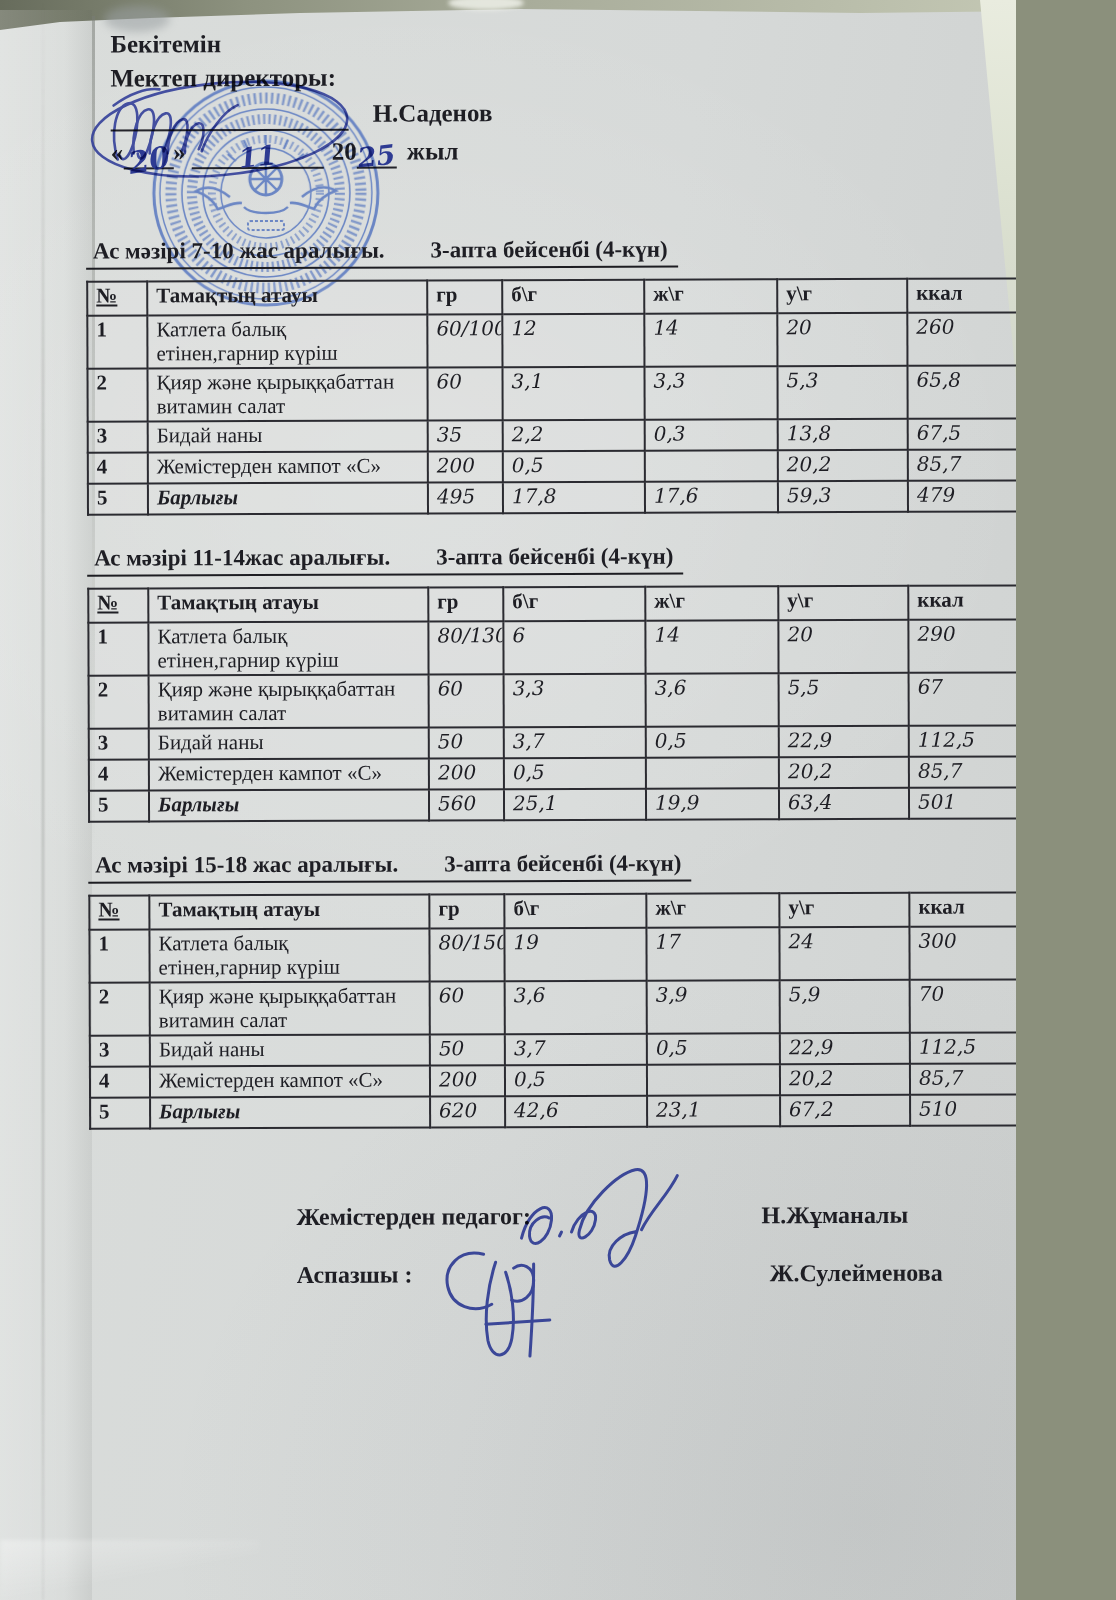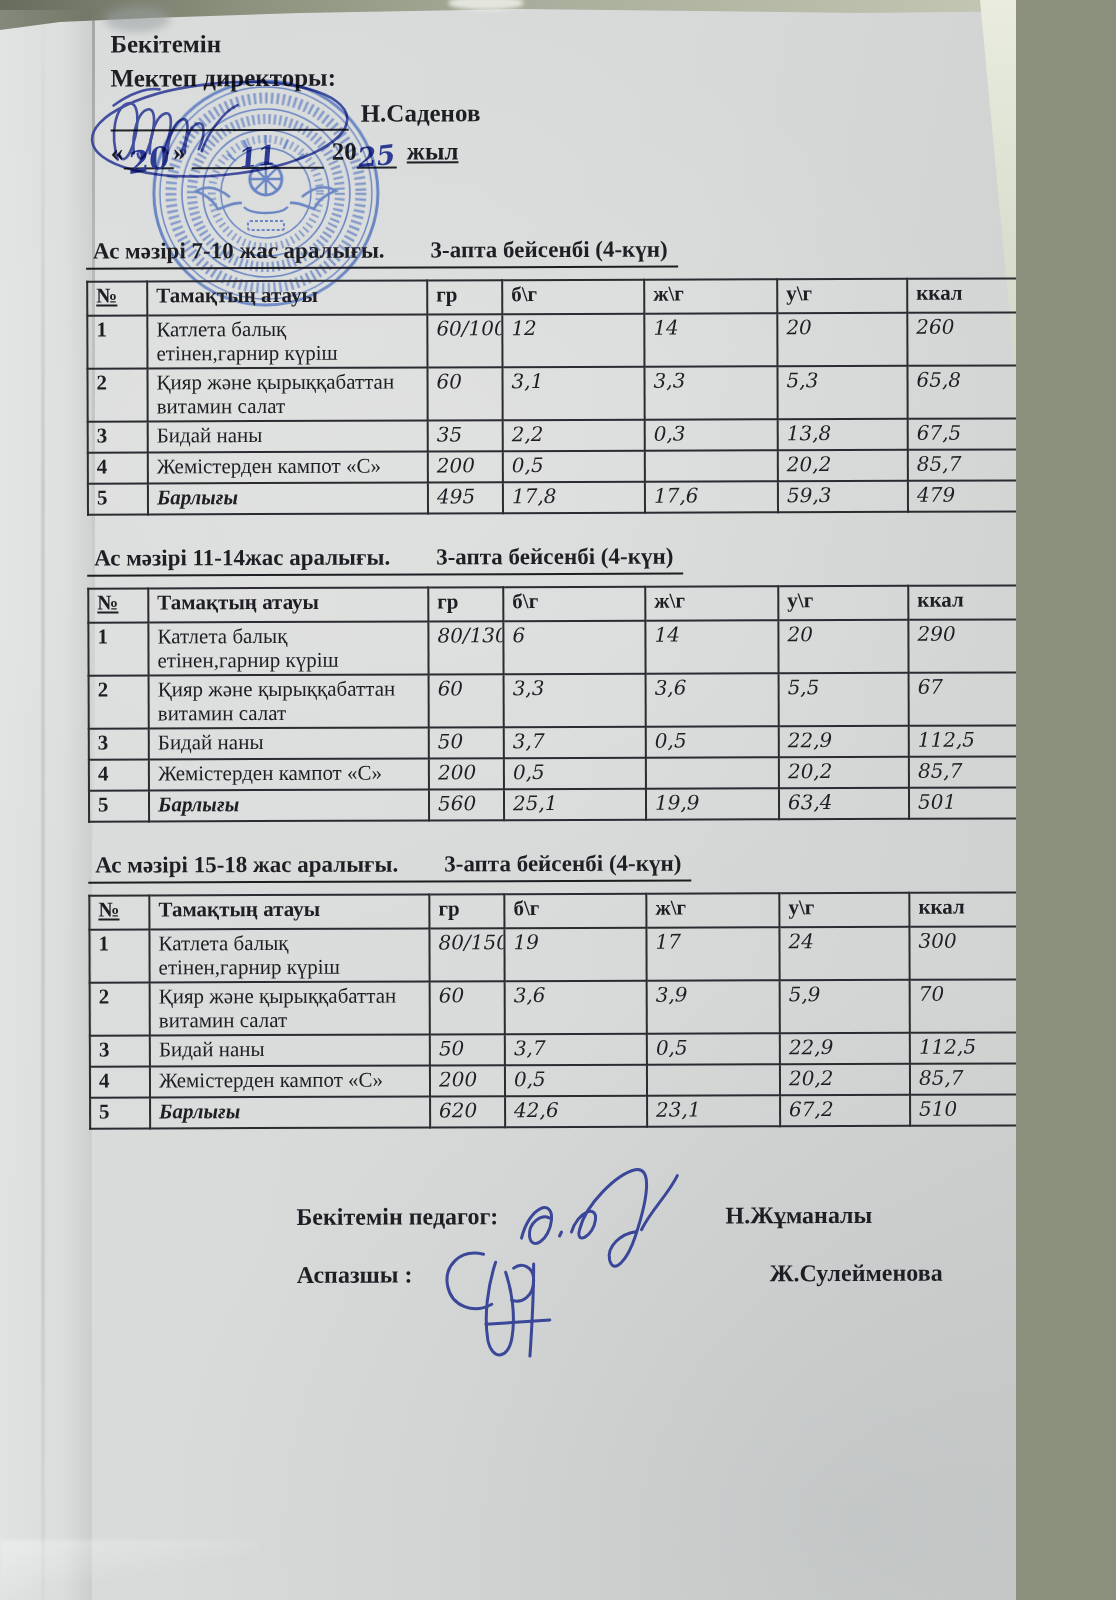--- a/index.html
+++ b/index.html
@@ -82,30 +82,30 @@
   <div class="fold-crease"></div>
   <div class="fold-bottom"></div>
 
   <div class="doc">
 
     <div class="hdr">
       <div>Бекітемін</div>
       <div>Мектеп директоры:</div>
       <div class="sign-row">
         <span class="blankline"></span>
-        <span style="margin-left:12px;">Н.Саденов</span>
+        <span style="margin-left:24px;">Н.Саденов</span>
       </div>
       <div class="date-row">
         <span>«</span>
           <span class="blank" style="width:50px;"><span class="hw day">20</span></span>
           <span>»</span>
         <span class="blank month" style="margin-left:6px;"><span class="hw">11</span></span>
         <span style="margin-left:8px;">20</span>
           <span class="blank year"><span class="hw">25</span></span>
-        <span style="margin-left:10px;text-decoration:underline;">жыл</span>
+        <span style="margin-left:10px;">жыл</span>
       </div>
     </div>
 
     <svg class="ink" style="left:80px;top:70px;" width="310" height="120" viewBox="0 0 310 120">
       <g fill="none" stroke="#33409a" stroke-width="2.6" stroke-linecap="round" opacity="0.9">
         <ellipse cx="142" cy="58" rx="128" ry="46" transform="rotate(-5 142 58)"></ellipse>
         <path d="M40,88 C32,62 38,36 50,32 C62,28 62,54 55,74 C51,86 45,92 42,84"></path>
         <path d="M56,82 C54,60 61,40 70,38 C80,36 77,60 70,78 C66,88 61,90 60,82"></path>
         <path d="M72,82 C72,62 79,44 88,42 C97,40 93,64 86,80"></path>
         <path d="M90,82 C90,66 97,50 105,48 C113,46 110,66 104,80"></path>
@@ -384,22 +384,22 @@
               <td class="val">620</td>
               <td class="val">42,6</td>
               <td class="val">23,1</td>
               <td class="val">67,2</td>
               <td class="val">510</td>
             </tr>
           </tbody>
         </table>
     </div>
 
-    <div class="f-label" style="left:295px;top:1203px;">Бекітемін педагог:</div>
-    <div class="f-name" style="left:724px;top:1203px;text-align:center;">Н.Жұманалы</div>
+    <div class="f-label" style="left:295px;top:1203px;">Жемістерден педагог:</div>
+    <div class="f-name" style="left:760px;top:1203px;text-align:center;">Н.Жұманалы</div>
     <div class="f-label" style="left:295px;top:1261px;">Аспазшы :</div>
     <div class="f-name" style="left:768px;top:1261px;">Ж.Сулейменова</div>
 
     <svg class="ink" style="left:500px;top:1160px;" width="210" height="130" viewBox="0 0 210 130">
       <g fill="none" stroke="#2e3b93" stroke-width="3" stroke-linecap="round" opacity=".92">
         <path d="M20,78 C28,46 52,38 50,60 C48,80 30,92 28,76 C27,62 40,54 48,58"></path>
         <path d="M58,76 L60,72"></path>
         <path d="M70,72 C76,52 96,44 94,60 C92,76 74,86 78,70 C84,44 116,14 134,10 C150,7 148,34 134,76 C126,100 112,116 108,100 C105,86 120,74 134,72"></path>
         <path d="M140,70 C150,50 166,36 176,16"></path>
       </g>

